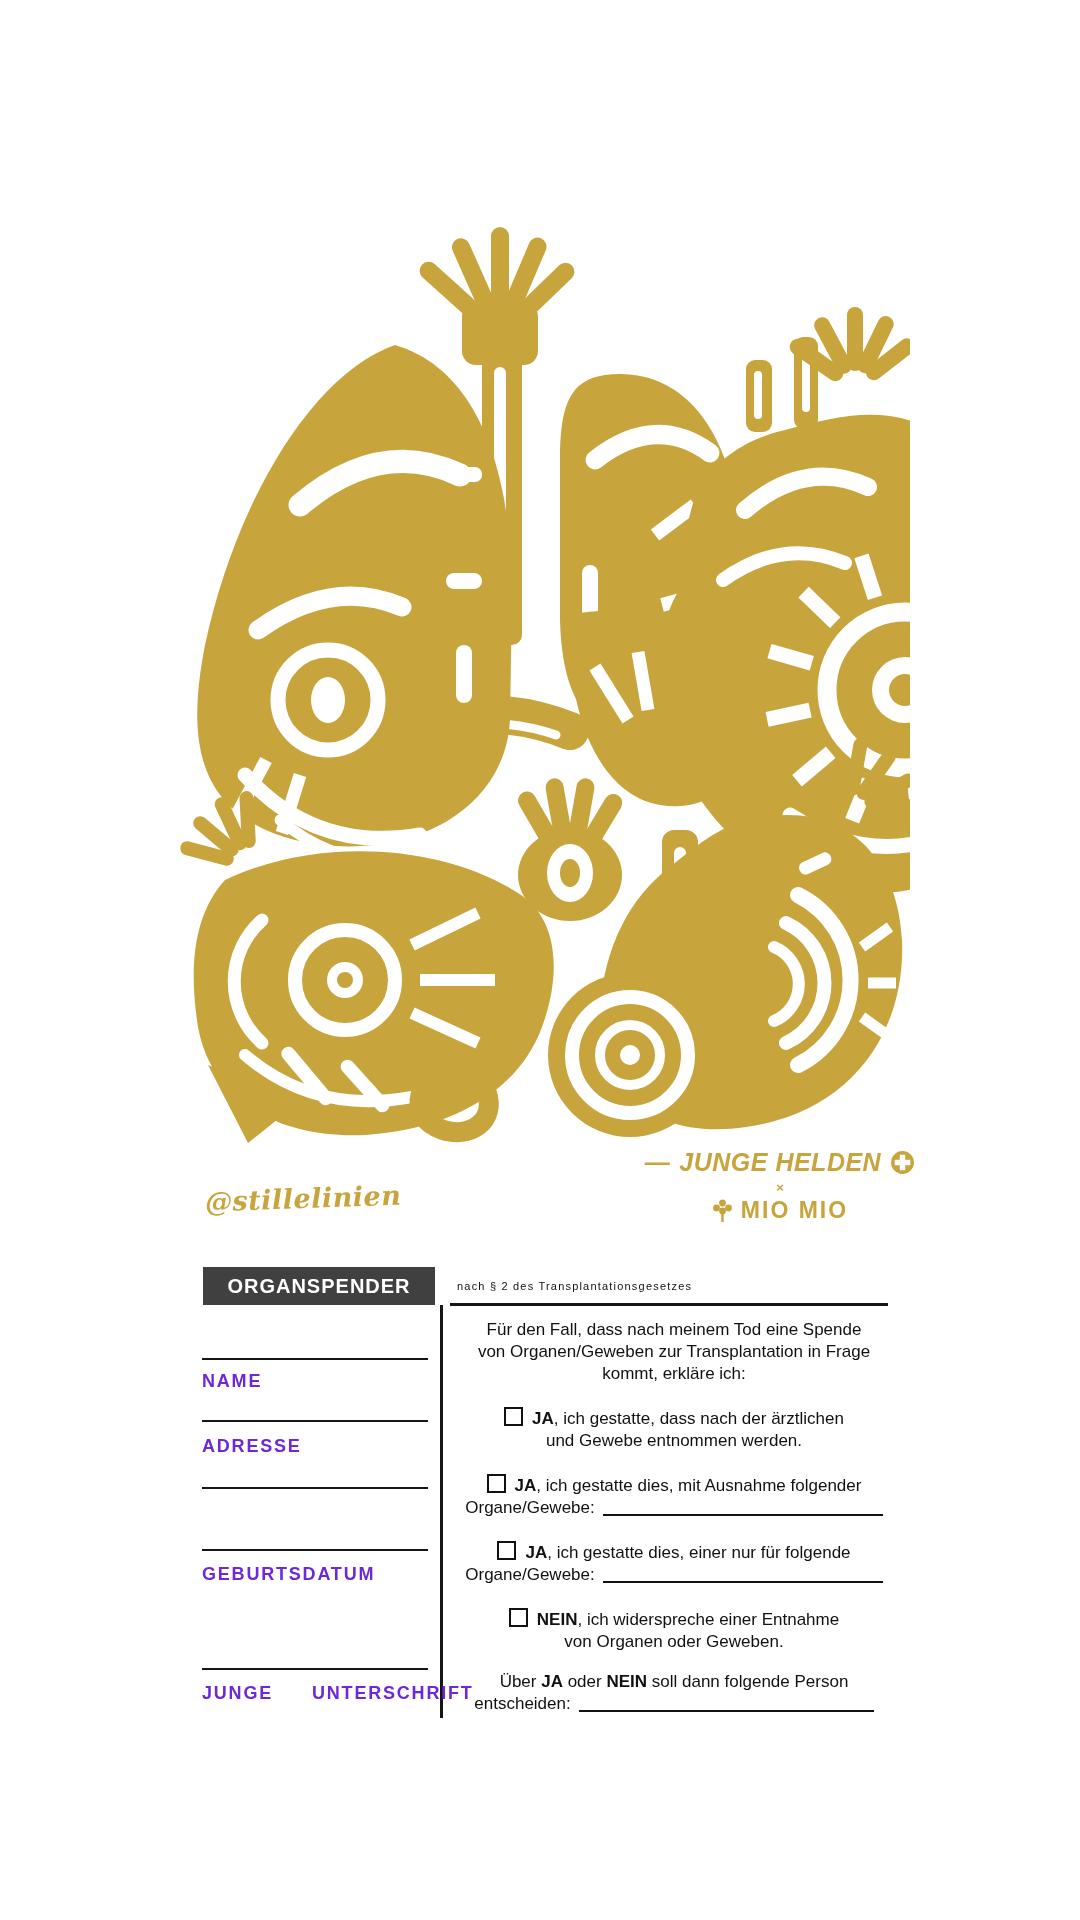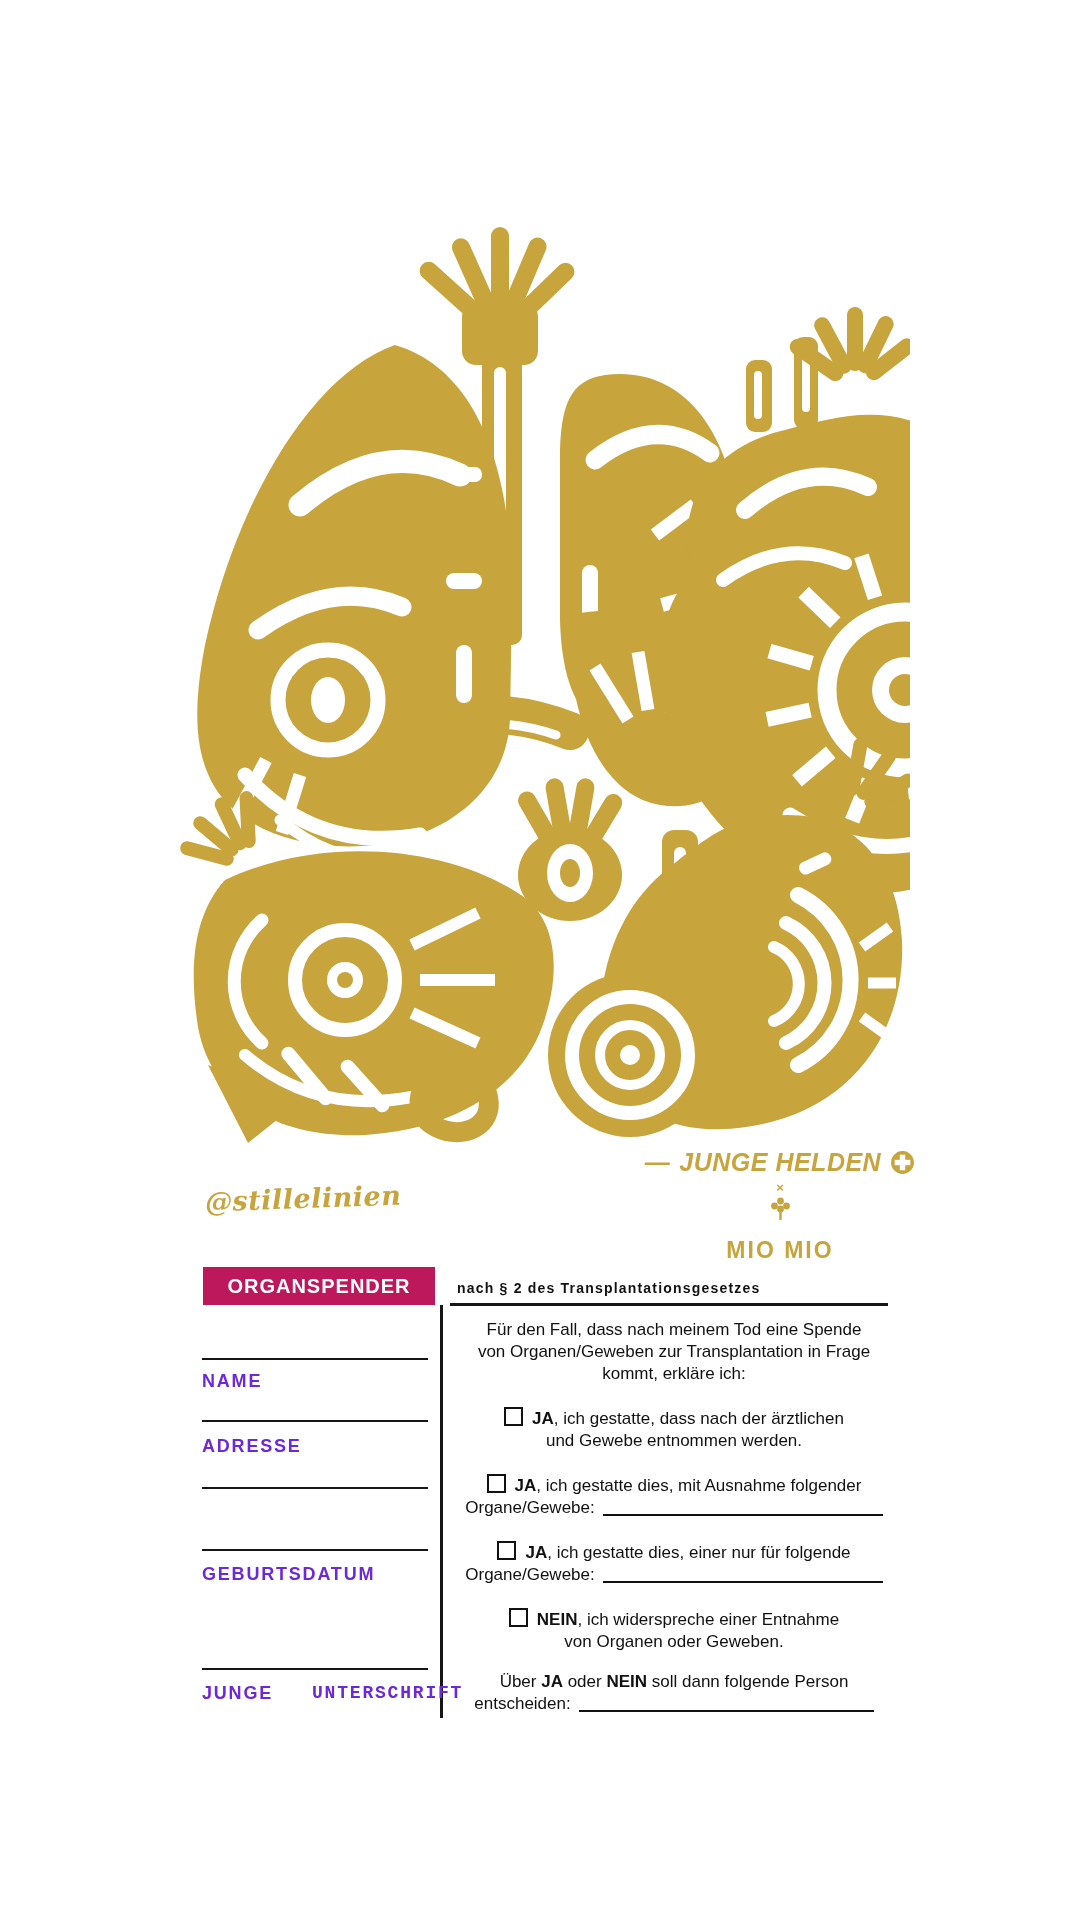--- a/index.html
+++ b/index.html
@@ -4,26 +4,26 @@
 <style>
   html,body{margin:0;padding:0;background:#ffffff;}
   body{width:1080px;height:1920px;position:relative;font-family:"Liberation Sans",sans-serif;color:#111;}
   .canvas{position:absolute;left:0;top:0;width:1080px;height:1920px;background:#fff;overflow:hidden;}
   .abs{position:absolute;}
 
   
   .brand{position:absolute;left:620px;top:1148px;width:320px;display:flex;flex-direction:column;align-items:center;color:#C8A43D;}
   .jh-row{display:flex;align-items:center;gap:9px;font-size:25px;font-weight:bold;font-style:italic;letter-spacing:.5px;white-space:nowrap;}
   .x-sep{font-size:13px;font-weight:bold;margin:3px 0 2px;}
-  .mm-row{display:flex;align-items:center;gap:16px;font-size:23px;font-weight:bold;letter-spacing:2px;white-space:nowrap;flex-direction:column;}
+  .mm-row{display:flex;align-items:center;gap:8px;font-size:23px;font-weight:bold;letter-spacing:2px;white-space:nowrap;}
   .credit{position:absolute;left:205px;top:1183px;font-family:"DejaVu Serif",serif;font-style:italic;font-weight:bold;font-size:27px;color:#C8A43D;transform:rotate(-2deg);letter-spacing:.5px;}
 
   
-  .title-box{position:absolute;left:203px;top:1267px;width:232px;height:38px;background:#be185d;color:#fff;display:flex;align-items:center;justify-content:center;font-size:20px;font-weight:bold;letter-spacing:1px;}
-  .law-ref{position:absolute;left:457px;top:1280px;font-size:14px;font-weight:bold;letter-spacing:1.2px;white-space:nowrap;}
+  .title-box{position:absolute;left:203px;top:1267px;width:232px;height:38px;background:#404040;color:#fff;display:flex;align-items:center;justify-content:center;font-size:20px;font-weight:bold;letter-spacing:1px;}
+  .law-ref{position:absolute;left:457px;top:1280px;font-size:11px;font-weight:normal;letter-spacing:1.2px;white-space:nowrap;}
   .header-rule{position:absolute;left:450px;top:1303px;width:438px;height:2.5px;background:#161616;}
   .vdivider{position:absolute;left:440px;top:1305px;width:2.5px;height:413px;background:#161616;}
 
   
   .fline{position:absolute;left:202px;width:226px;height:2px;background:#161616;}
   .flabel{position:absolute;font-size:18px;font-weight:bold;letter-spacing:1.8px;color:#6d28d9;white-space:nowrap;}
 
   
   .rightcol{position:absolute;left:459px;top:1319px;width:430px;font-size:17px;line-height:22px;color:#111;text-align:center;}
   .rc-block{margin:0 0 20px 0;}
@@ -232,21 +232,21 @@
 
   <div class="fline" style="top:1420px;"></div>
   <div class="flabel" style="left:202px;top:1436px;">ADRESSE</div>
   <div class="fline" style="top:1487px;"></div>
 
   <div class="fline" style="top:1549px;"></div>
   <div class="flabel" style="left:202px;top:1564px;">GEBURTSDATUM</div>
 
   <div class="fline" style="top:1668px;"></div>
   <div class="flabel" style="left:202px;top:1683px;">JUNGE</div>
-  <div class="flabel" style="left:312px;top:1683px;font-family:Liberation Mono, monospace;">UNTERSCHRIFT</div>
+  <div class="flabel" style="left:312px;top:1683px;">UNTERSCHRIFT</div>
 
   <div class="rightcol">
 
     <div class="rc-block">
       <span class="rc-line">Für den Fall, dass nach meinem Tod eine Spende</span>
       <span class="rc-line">von Organen/Geweben zur Transplantation in Frage</span>
       <span class="rc-line">kommt, erkläre ich:</span>
     </div>
 
     <div class="rc-block">

